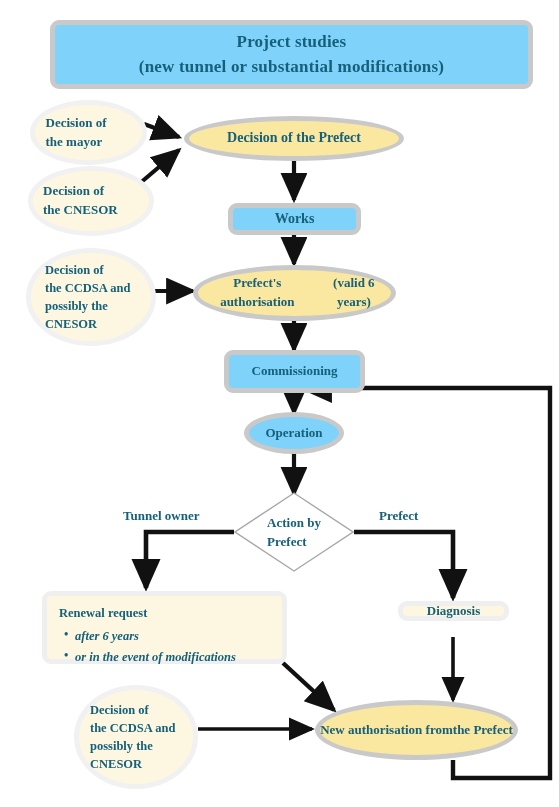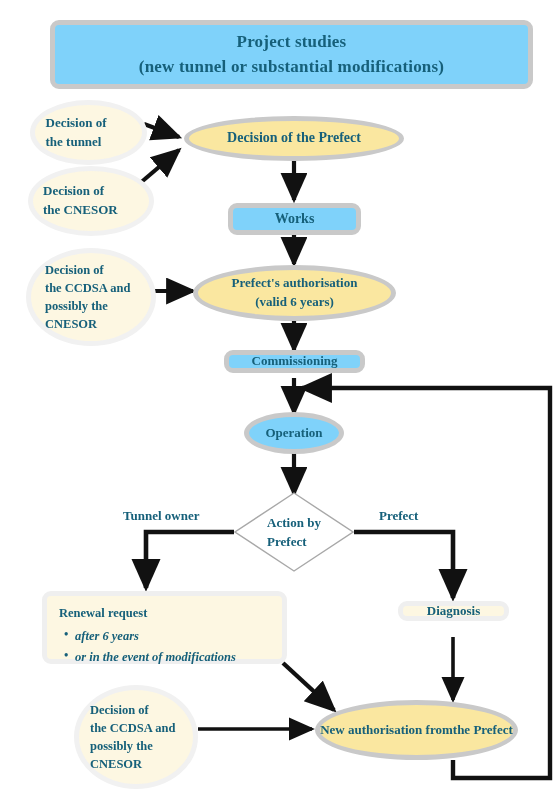--- a/index.html
+++ b/index.html
@@ -144,21 +144,21 @@
   </svg>
 
   <div class="node rect-blue" id="title-box" style="left:38px;top:20px;width:483px;height:69px;flex-direction:column;">
     <span class="t-line">Project studies</span>
     <span class="t-line">(new tunnel or substantial modifications)</span>
   </div>
 
   <div class="node ellipse-cream fs13 ell-left" style="left:18px;top:100px;width:117px;height:65px;">
     <div class="inner">
       <div>Decision of</div>
-      <div>the tunnel</div>
+      <div>the mayor</div>
     </div>
   </div>
 
   <div class="node ellipse-cream fs13 ell-left" style="left:16px;top:166px;width:126px;height:70px;">
     <div class="inner" style="width:96px;">
       <div>Decision of</div>
       <div>the CNESOR</div>
     </div>
   </div>
 
@@ -172,26 +172,26 @@
 
   <div class="node ellipse-cream fs12 ell-left" style="left:14px;top:248px;width:130px;height:98px;">
     <div class="inner" style="width:92px;">
       <div>Decision of</div>
       <div>the CCDSA and</div>
       <div>possibly the</div>
       <div>CNESOR</div>
     </div>
   </div>
 
-  <div class="node ellipse-yellow fs13" style="left:181px;top:265px;width:203px;height:56px;flex-direction:column;">
+  <div class="node ellipse-yellow fs13" style="left:181px;top:265px;width:203px;height:56px;">
     <span>Prefect's authorisation</span>
     <span>(valid 6 years)</span>
   </div>
 
-  <div class="node rect-blue fs13" style="left:212px;top:350px;width:141px;height:23px;">
+  <div class="node rect-blue fs13" style="left:212px;top:350px;width:141px;height:43px;">
     <span>Commissioning</span>
   </div>
 
   <div class="node ellipse-blue fs13" style="left:232px;top:412px;width:100px;height:42px;">
     <span>Operation</span>
   </div>
 
   <div id="decision-diamond" style="left:222px;top:492px;width:120px;height:80px;">
     <svg width="120" height="80" viewBox="0 0 120 80" xmlns="http://www.w3.org/2000/svg">
       <polygon points="60,1 119,40 60,79 1,40" fill="#ffffff" stroke="#A8A8A8" stroke-width="1.4"></polygon>

